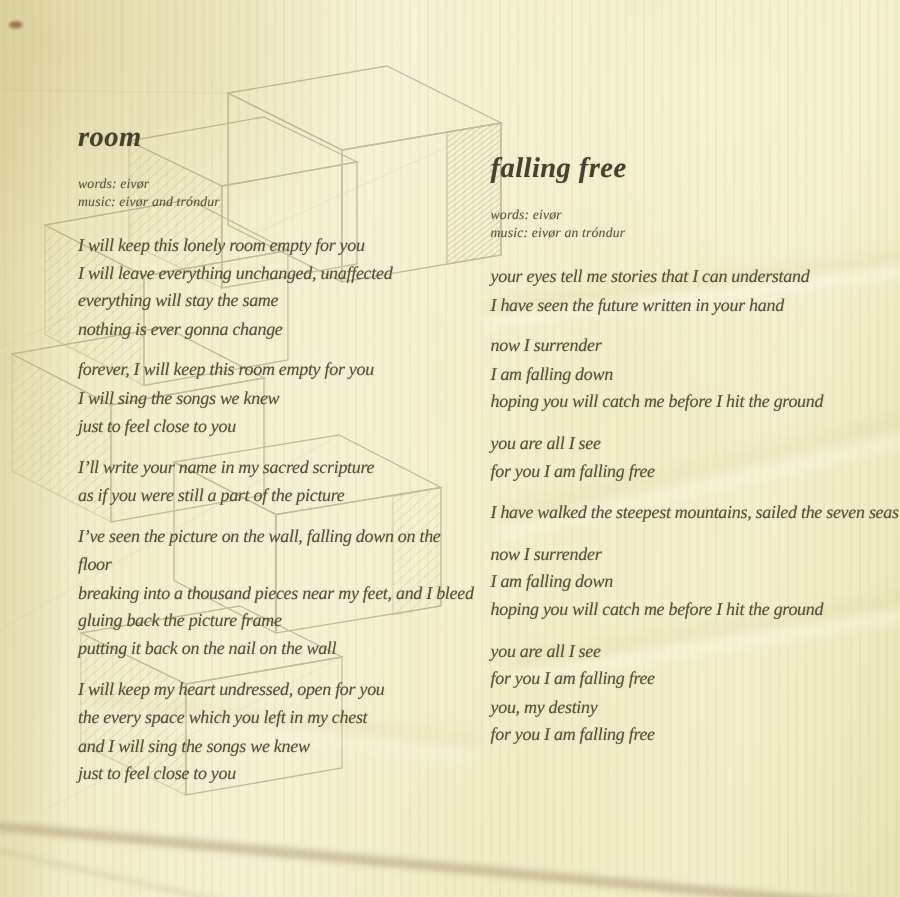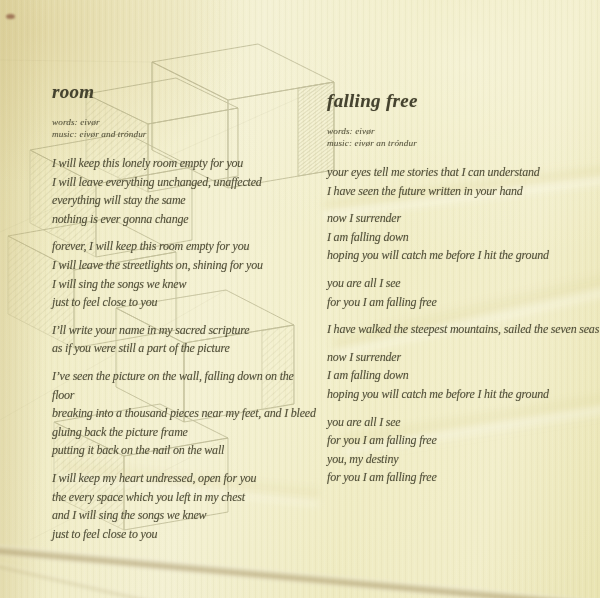--- a/index.html
+++ b/index.html
@@ -48,21 +48,21 @@
   .crease-cross{left:-12px;top:560px;width:270px;height:8px;transform:rotate(13deg);transform-origin:left center;
        background:linear-gradient(180deg,rgba(255,255,240,.4),rgba(164,146,94,.45) 55%,rgba(255,255,240,.25));
        filter:blur(1.8px);opacity:.45;}
   .left-band{left:0;top:0;width:46px;height:598px;
        background:linear-gradient(90deg,rgba(206,190,132,.32),rgba(206,190,132,0));}
   .speck{left:6px;top:14px;width:9px;height:5px;border-radius:50%;
        background:#86503a;filter:blur(1px);opacity:.7;}
   .columns{position:absolute;inset:0;z-index:3;}
   .col{position:absolute;}
   .col-left{left:52px;top:82px;width:284px;}
-  .col-right{left:327px;top:91px;width:270px;}
+  .col-right{left:327px;top:103px;width:270px;}
   .song-title{
     margin:0 0 14px 0;font-size:19px;line-height:20px;font-weight:700;font-style:italic;
     color:var(--title-ink);letter-spacing:.3px;white-space:nowrap;
     text-shadow:0 0 1px rgba(69,67,47,.35);
   }
   .credits{margin:0 0 14px 0;color:var(--ink);opacity:.95;}
   .credit-line{display:block;font-style:italic;font-size:9.2px;line-height:12px;
     letter-spacing:.1px;white-space:nowrap;text-shadow:0 0 .8px rgba(85,83,60,.4);font-family:Liberation Serif, serif;}
   .verses{}
   .verse{margin:0 0 9px 0;}
@@ -139,21 +139,20 @@
     </div>
     <div class="verses">
         <p class="verse">
           <span class="lyric-line">I will keep this lonely room empty for you</span>
           <span class="lyric-line">I will leave everything unchanged, unaffected</span>
           <span class="lyric-line">everything will stay the same</span>
           <span class="lyric-line">nothing is ever gonna change</span>
         </p>
         <p class="verse">
           <span class="lyric-line">forever, I will keep this room empty for you</span>
-          <span class="lyric-line">I will leave the streetlights on, shining for you</span>
           <span class="lyric-line">I will sing the songs we knew</span>
           <span class="lyric-line">just to feel close to you</span>
         </p>
         <p class="verse">
           <span class="lyric-line">I’ll write your name in my sacred scripture</span>
           <span class="lyric-line">as if you were still a part of the picture</span>
         </p>
         <p class="verse">
           <span class="lyric-line">I’ve seen the picture on the wall, falling down on the</span>
           <span class="lyric-line">floor</span>

